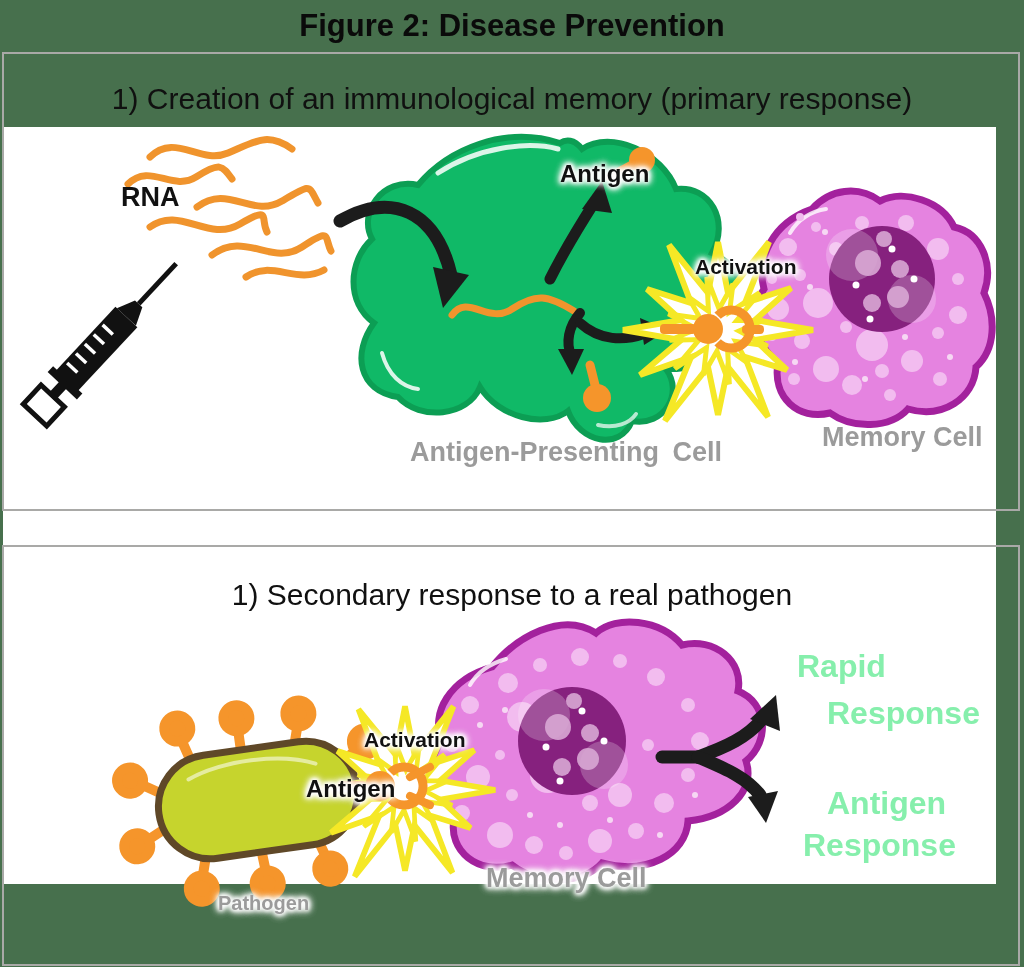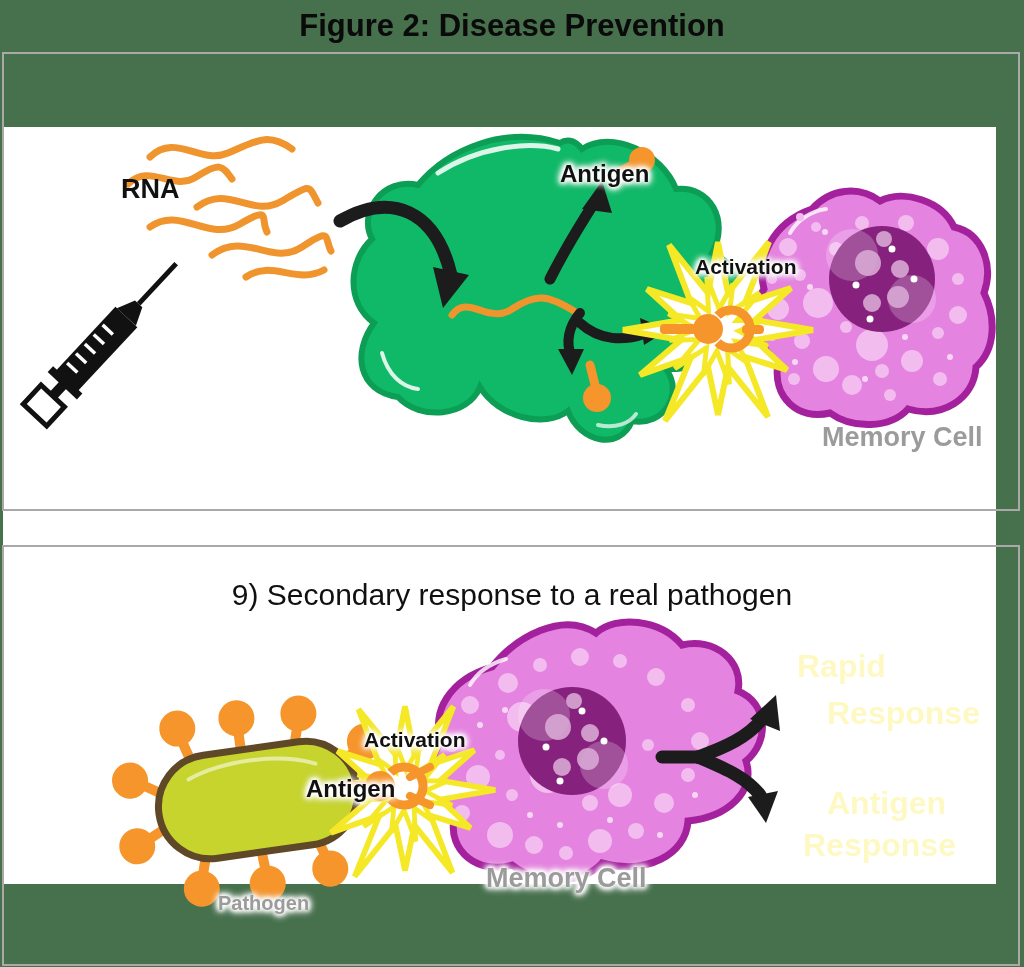--- a/index.html
+++ b/index.html
@@ -36,36 +36,37 @@
     font-weight:700;color:#111;
     white-space:nowrap;
     line-height:1.05;
     padding-left:36px;
   }
   .glow{
     text-shadow:0 0 4px #fff,0 0 6px #fff,0 0 8px #fff,0 0 10px #fff,
                 0 0 4px #fff,0 0 6px #fff,0 0 10px #fff;
   }
   .gray{color:#9B9B9B;}
-  .big{font-size:32px;color:#fef9c3;}
+  .big{font-size:32px;color:#86efac;}
   svg{position:absolute;left:0;}
 </style>
 </head>
 <body>
 
 <div id="stage">
 
   <div class="whitebox" style="left:3px;top:127px;width:993px;height:757px;"></div>
 
   <div class="panel" style="left:2px;top:52px;width:1018px;height:459px;"></div>
   <div class="panel" style="left:2px;top:545px;width:1018px;height:421px;"></div>
 
   <div class="title">Figure 2: Disease Prevention</div>
 
-  <div class="hdr" style="top:578px;">9) Secondary response to a real pathogen</div>
+  <div class="hdr" style="top:82px;">1) Creation of an immunological memory (primary response)</div>
+  <div class="hdr" style="top:578px;">1) Secondary response to a real pathogen</div>
 
   <svg style="top:127px;" width="1024" height="384" viewBox="0 0 1024 384">
 
     <g>
       <path d="M560,16 C505,-2 448,22 418,58 C382,50 358,86 372,112 C348,134 346,176 374,196
                C352,226 358,264 398,270 C420,294 468,290 480,260 C498,290 545,302 568,284
                C580,316 620,324 632,294 C664,300 684,266 666,242 C704,244 730,220 736,200
                C752,172 740,138 712,126 C730,94 710,58 676,62 C662,26 612,2 582,22
                C574,12 566,12 560,16 Z" fill="#10B967" stroke="#0C9E54" stroke-width="6"></path>
       <path d="M438,46 C478,20 528,14 558,22" fill="none" stroke="#ffffff" stroke-width="5" stroke-linecap="round" opacity="0.85"></path>
@@ -195,23 +196,24 @@
     <g fill="none" stroke="#F0942D" stroke-width="7" stroke-linecap="round">
       <path d="M150,30 C175,5 200,38 228,26 S268,5 292,22"></path>
       <path d="M128,57 C150,35 172,65 196,50 S222,38 232,52"></path>
       <path d="M197,80 C228,56 252,92 282,74 S308,58 318,76"></path>
       <path d="M150,100 C180,78 208,116 240,97 S260,92 267,105"></path>
       <path d="M212,128 C245,103 272,140 302,120 S324,110 331,124"></path>
       <path d="M246,150 C272,132 296,158 324,143"></path>
     </g>
   </svg>
 
-  <div class="lbl" style="left:85px;top:175px;font-size:27px;">RNA</div>
+  <div class="lbl" style="left:85px;top:183px;font-size:27px;">RNA</div>
   <div class="lbl glow" style="left:524px;top:161px;font-size:24px;">Antigen</div>
   <div class="lbl glow" style="left:659px;top:256px;font-size:21px;">Activation</div>
+  <div class="lbl gray" style="left:360px;top:438px;width:340px;text-align:center;font-size:27px;word-spacing:6px;">Antigen-Presenting Cell</div>
   <div class="lbl gray" style="left:786px;top:423px;font-size:27px;">Memory Cell</div>
 
   <svg style="top:545px;" width="1024" height="422" viewBox="0 0 1024 422">
 
     <g transform="translate(258,255) rotate(-8)">
       <g stroke="#F5952B" stroke-width="10" stroke-linecap="round" fill="#F5952B">
         <line x1="-60" y1="-44" x2="-68" y2="-72"></line>
           <circle cx="-70" cy="-82" r="13"></circle>
         <line x1="-10" y1="-46" x2="-10" y2="-74"></line>
           <circle cx="-10" cy="-84" r="13"></circle>

